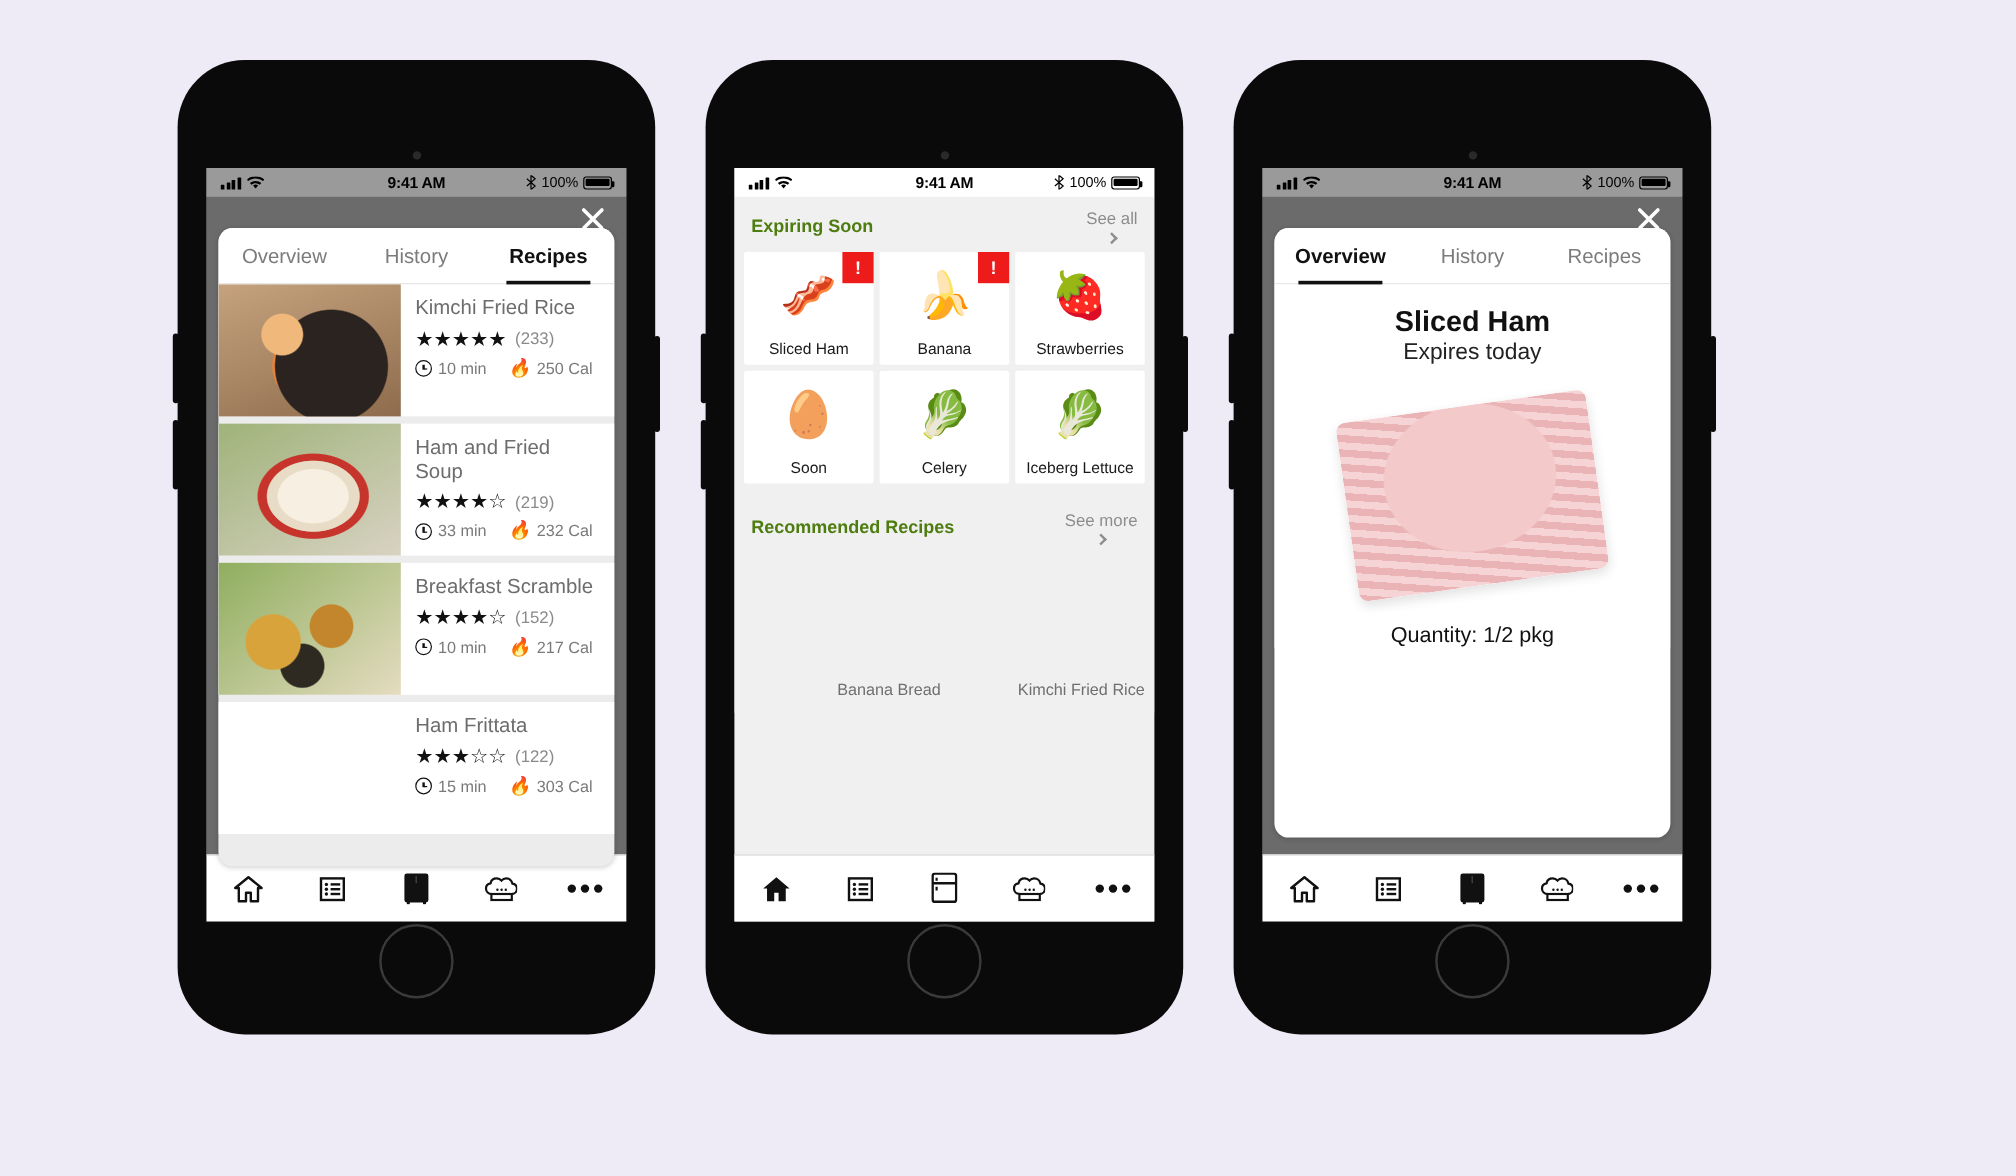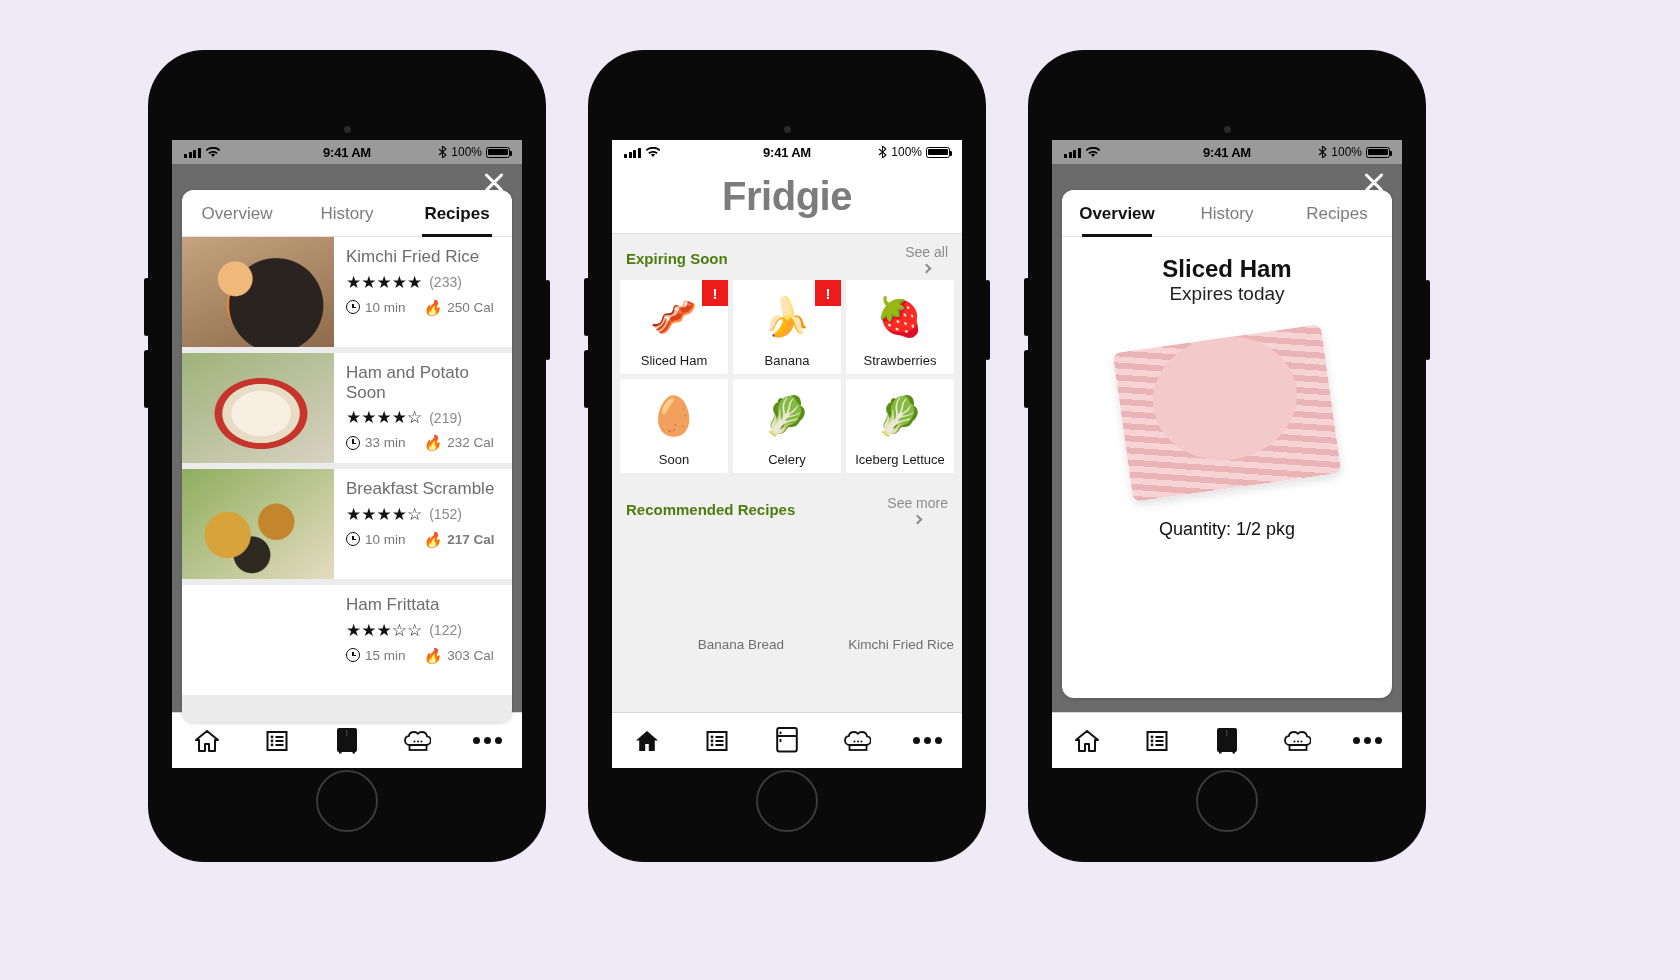--- a/index.html
+++ b/index.html
@@ -246,21 +246,21 @@
               </div>
             </div>
           </div>
 
           <div class="recipe-row">
             <div class="recipe-thumb" style="height:110px; background:
               radial-gradient(ellipse at 52% 55%, #f6efe2 0 26%, #e8dcc6 27% 34%, transparent 35%),
               radial-gradient(ellipse at 52% 55%, transparent 0 34%, #c7342b 35% 41%, transparent 42%),
               linear-gradient(150deg,#9fb37a,#d8d2c2);"></div>
             <div class="recipe-info">
-              <div class="recipe-title">Ham and Potato Soon</div>
+              <div class="recipe-title">Ham and Fried Soup</div>
               <div class="stars">
                 <span>★★★★☆</span>
                 <span class="cnt">(219)</span>
               </div>
               <div class="meta">
                 <span>
                     <i class="clock"></i>
                     <b style="font-weight:400">33 min</b>
                   </span>
                 <span>
@@ -283,21 +283,21 @@
                 <span>★★★★☆</span>
                 <span class="cnt">(152)</span>
               </div>
               <div class="meta">
                 <span>
                     <i class="clock"></i>
                     <b style="font-weight:400">10 min</b>
                   </span>
                 <span>
                     <i class="flame">🔥</i>
-                    <b style="font-weight:700">217 Cal</b>
+                    <b style="font-weight:400">217 Cal</b>
                   </span>
               </div>
             </div>
           </div>
 
           <div class="recipe-row">
             <div class="recipe-thumb" style="height:110px; background:
               radial-gradient(circle at 50% 55%, #e8b94a 0 34%, transparent 35%),
               radial-gradient(circle at 34% 40%, #5f8f3c 0 12%, transparent 13%),
               radial-gradient(circle at 68% 68%, #5f8f3c 0 10%, transparent 11%),
@@ -397,21 +397,20 @@
               <path d="M5 0 9 3.5 5 7l4 3.5L5 14V0z" fill="none" stroke="#000" stroke-width="1.2"></path>
               <path d="M1 3.5 5 7l-4 3.5" fill="none" stroke="#000" stroke-width="1.2"></path>
             </svg>
           <span>100%</span>
           <span class="batt">
               <span></span>
             </span>
         </div>
       </div>
 
-      <div class="app-title">Fridgie</div>
 
       <div class="section-head">
         <h2>Expiring Soon</h2>
         <div class="see-all">
           <span>See all</span>
           <i class="chev"></i>
         </div>
       </div>
 
       <div class="grid">

